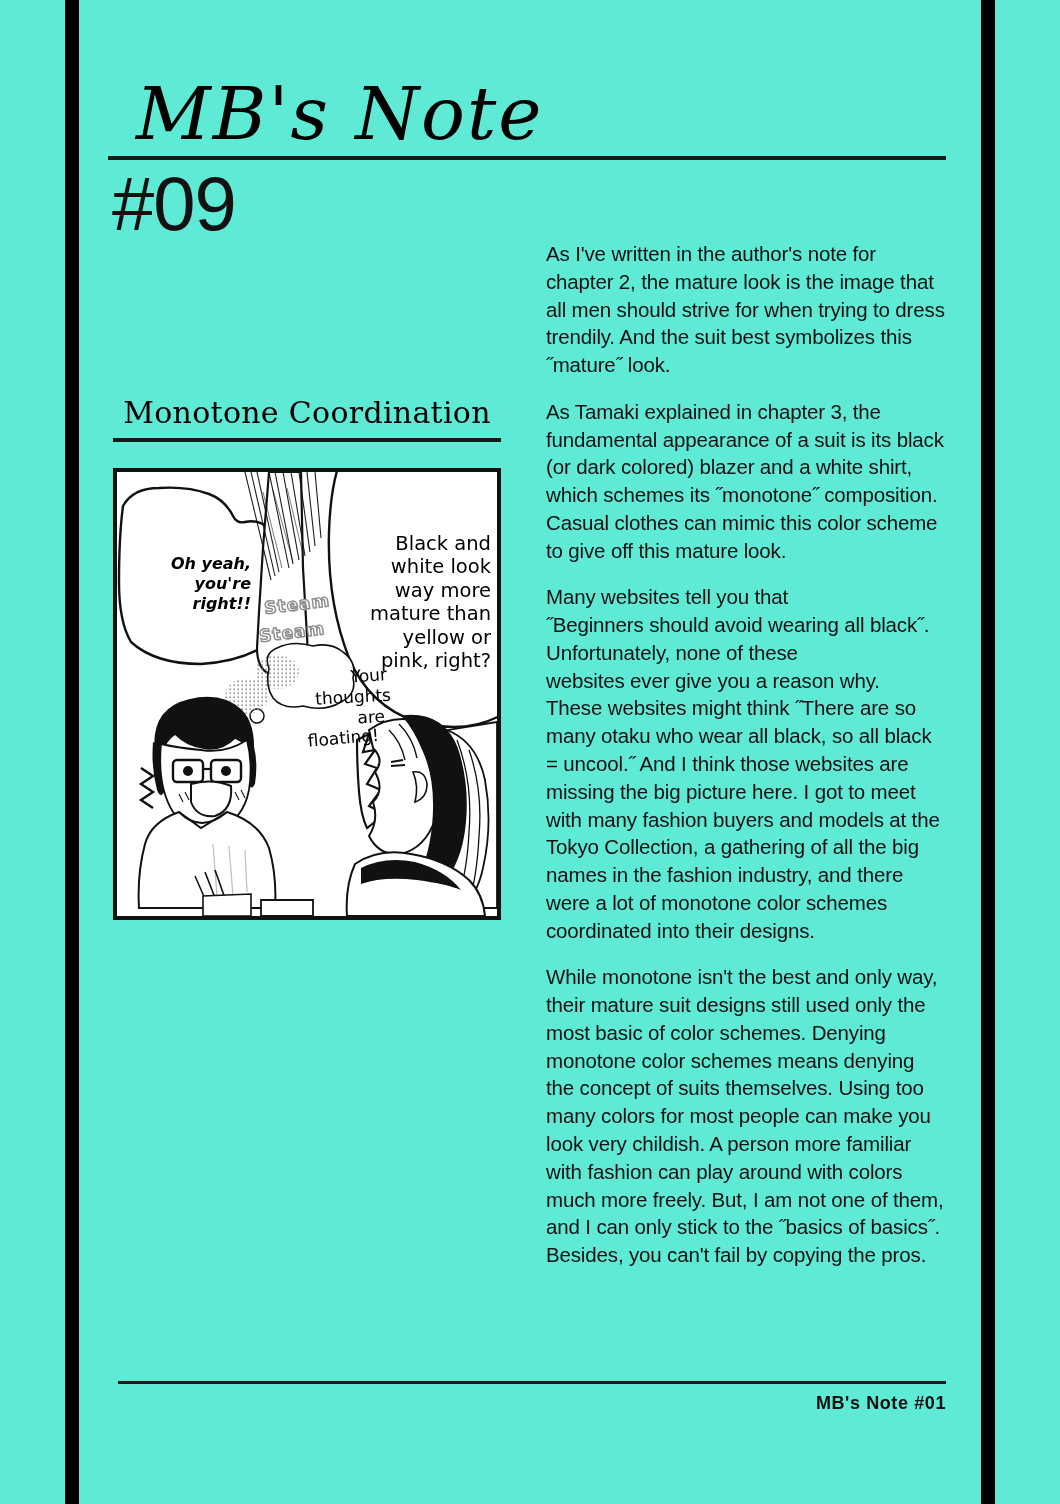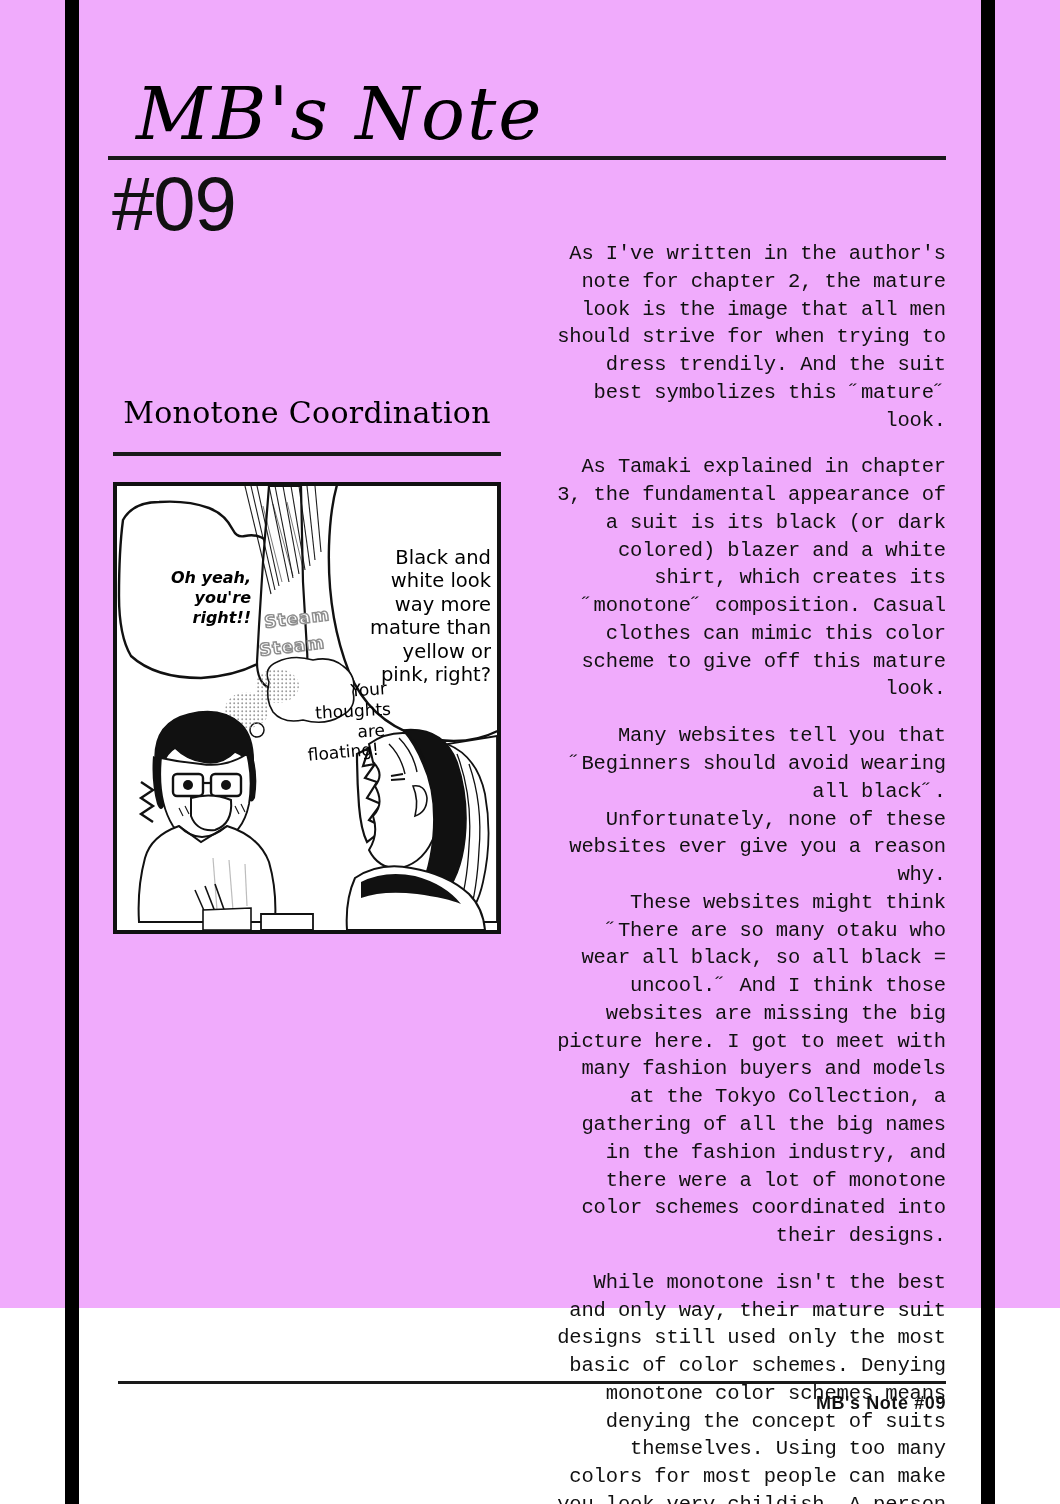--- a/index.html
+++ b/index.html
@@ -8,22 +8,22 @@
     width: 1060px;
     height: 1504px;
     background: #ffffff;
     font-family: "Liberation Sans", sans-serif;
     overflow: hidden;
   }
 
   #page {
     position: relative;
     width: 1060px;
-    height: 1308px;
-    background: #f0abfc;
+    height: 1504px;
+    background: #5eead4;
   }
 
   
   .gutter-bar {
     position: absolute;
     top: 0;
     width: 14px;
     height: 1504px;
     background: #000000;
   }
@@ -80,21 +80,21 @@
     position: absolute;
     left: 113px;
     top: 395px;
     width: 388px;
   }
   .section-heading {
     font-family: "DejaVu Serif", "Liberation Serif", serif;
     font-size: 30px;
     text-align: center;
     color: #000;
-    padding-bottom: 22px;
+    padding-bottom: 8px;
     letter-spacing: 0.3px;
   }
   .heading-rule {
     width: 388px;
     height: 4px;
     border-top: 3px solid #1a1a1a;
     border-bottom: 1px solid #1a1a1a;
   }
 
   
@@ -165,28 +165,27 @@
   .sfx-2 { left: 142px; top: 150px; transform: rotate(-7deg); }
 
   
   #right-col {
     position: absolute;
     left: 546px;
     top: 240px;
     width: 400px;
   }
   .body-par {
-    font-family: Liberation Mono, monospace;
+    font-family: Liberation Sans, sans-serif;
     font-size: 20.5px;
     line-height: 1.355;
     color: #111;
     margin-bottom: 19px;
     white-space: pre-line;
     letter-spacing: -0.15px;
-    text-align: right;
   }
 
   
   #footer {
     position: absolute;
     left: 118px;
     top: 1381px;
     width: 828px;
   }
   .footer-rule {
@@ -361,29 +360,29 @@
         </div>
 
         <div class="sfx sfx-1">Steam</div>
         <div class="sfx sfx-2">Steam</div>
 
       </div>
     </div>
 
     <div id="right-col">
       <p class="body-par">As I've written in the author's note for chapter 2, the mature look is the image that all men should strive for when trying to dress trendily.  And the suit best symbolizes this ˝mature˝ look.</p>
-      <p class="body-par">As Tamaki explained in chapter 3, the fundamental appearance of a suit is its black (or dark colored) blazer and a white shirt, which creates its ˝monotone˝ composition. Casual clothes can mimic this color scheme to give off this mature look.</p>
+      <p class="body-par">As Tamaki explained in chapter 3, the fundamental appearance of a suit is its black (or dark colored) blazer and a white shirt, which schemes its ˝monotone˝ composition. Casual clothes can mimic this color scheme to give off this mature look.</p>
       <p class="body-par">Many websites tell you that
 ˝Beginners should avoid wearing all black˝.
 Unfortunately, none of these
 websites ever give you a reason why.
 These websites might think  ˝There are so many otaku who wear all black, so all black = uncool.˝ And I think those websites are missing the big picture here. I got to meet with many fashion buyers and models at the Tokyo Collection, a gathering of all the big names in the fashion industry, and there were a lot of monotone color schemes coordinated into their designs.</p>
       <p class="body-par">While monotone isn't the best and only way, their mature suit designs still used only the most basic of color schemes. Denying monotone color schemes means denying the concept of suits themselves. Using too many colors for most people can make you look very childish. A person more familiar with fashion can play around with colors much more freely. But, I am not one of them, and I can only stick to the ˝basics of basics˝. Besides, you can't fail by copying the pros.</p>
     </div>
 
   </div>
 
   <div id="footer">
     <div class="footer-rule"></div>
-    <div class="footer-label">MB's Note #09</div>
+    <div class="footer-label">MB's Note #01</div>
   </div>
 
 </div>
 
 </body></html>

